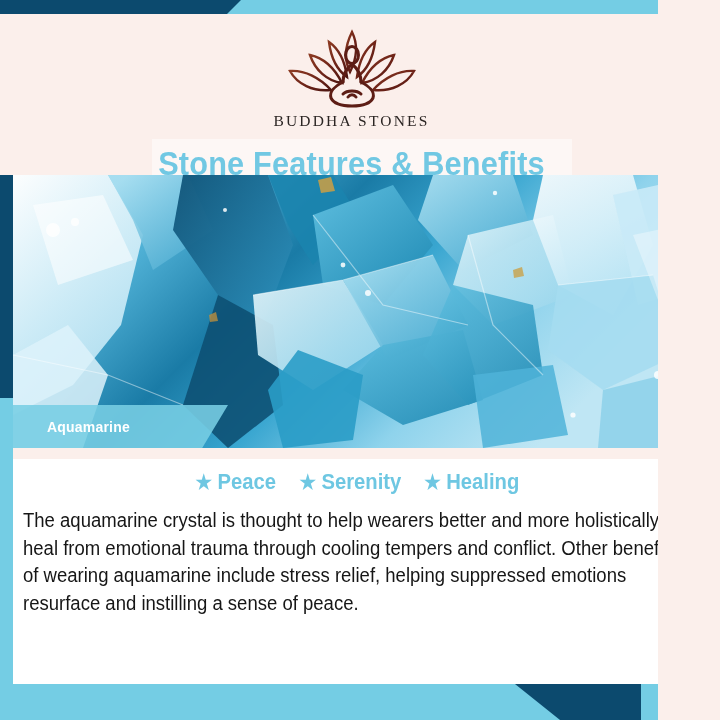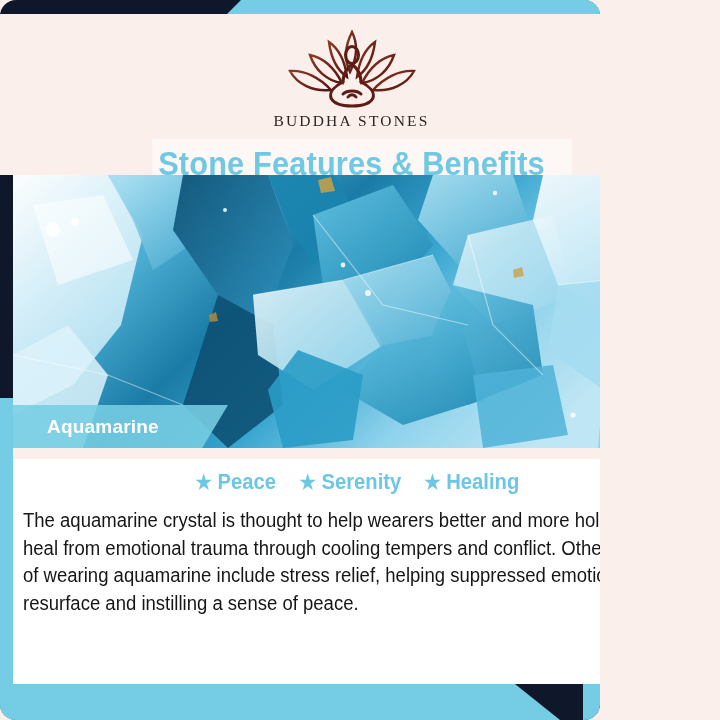--- a/index.html
+++ b/index.html
@@ -1,21 +1,21 @@
 <!DOCTYPE html>
 <html><head>
 <meta charset="utf-8">
 <style>
   html,body{margin:0;padding:0;}
   body{
     width:720px;height:720px;overflow:hidden;
     font-family:"Liberation Sans", sans-serif;
     background:#fbefeb;
   }
-  .poster{position:relative;width:600px;height:720px;background:#0f172a;overflow:hidden;border-radius:16px;}
+  .poster{position:relative;width:658px;height:720px;background:#0c4a6e;overflow:hidden;}
 
   
   .top-blue-band{
     position:absolute;left:195px;top:0;width:525px;height:46px;
     background:#74cde4;
     clip-path:polygon(46px 0,100% 0,100% 100%,0 100%);
   }
   .right-blue-strip{
     position:absolute;right:0;top:0;width:17px;height:720px;background:#74cde4;
   }
@@ -73,21 +73,21 @@
   .hero svg{display:block;width:690px;height:273px;}
 
   .stone-tag{
     position:absolute;left:13px;top:405px;width:215px;height:43px;
     background:rgba(120,206,228,0.88);
     clip-path:polygon(0 0,100% 0,88% 100%,0 100%);
   }
   .stone-tag-label{
     position:absolute;left:47px;top:405px;height:43px;
     display:flex;align-items:center;
-    font-size:19px;font-weight:bold;color:#ffffff;
+    font-size:14px;font-weight:bold;color:#ffffff;
     letter-spacing:0.2px;
   }
 
   
   .cream-divider{
     position:absolute;left:13px;top:448px;width:690px;height:11px;background:#fbefeb;
   }
   .content{
     position:absolute;left:13px;top:459px;width:690px;height:225px;background:#ffffff;
   }

